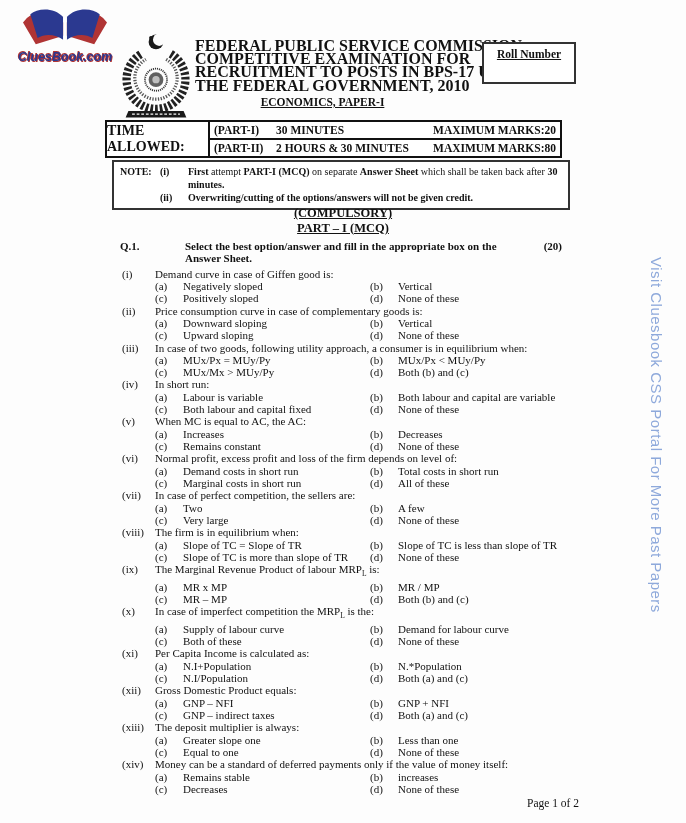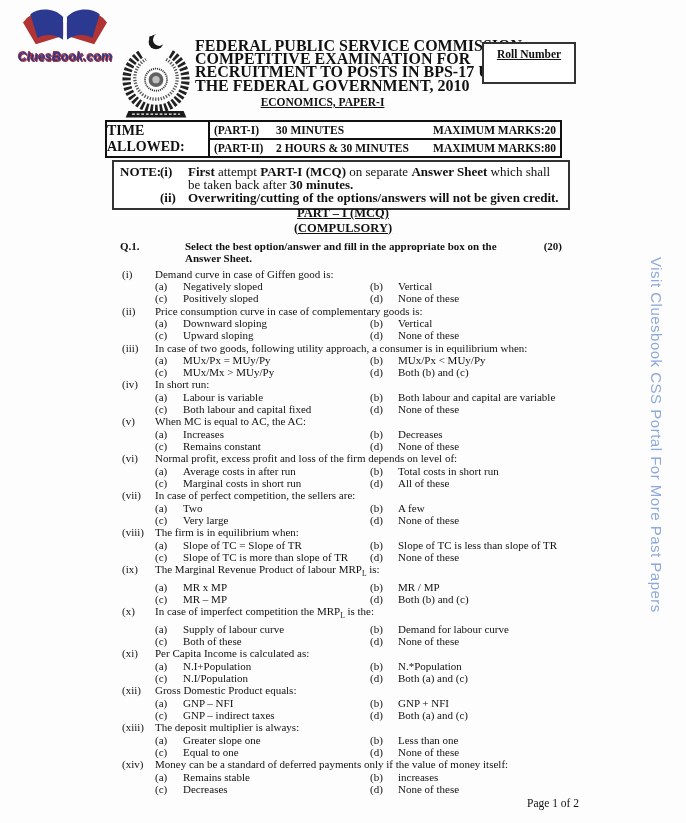--- a/index.html
+++ b/index.html
@@ -49,21 +49,21 @@
   }
   .tt-row.first{border-bottom:2px solid #111;}
   .tt-part{width:62px;}
   .tt-duration{flex:1;}
   .tt-marks{text-align:right;}
 
   
   .note-box{
     position:absolute;left:112px;top:160px;width:458px;
     border:2px solid #333;background:#fff;padding:3px 4px 4px 6px;box-sizing:border-box;
-    font-size:13px;line-height:13px;
+    font-size:10px;line-height:13px;
   }
   .note-row{display:grid;grid-template-columns:40px 28px 1fr;}
   .note-label{font-weight:bold;}
   .note-num{font-weight:bold;}
   .note-text{}
 
   
   .part-heading{position:absolute;left:0;top:206px;width:686px;text-align:center;}
   .part-line{font-weight:bold;font-size:12.5px;line-height:14.5px;text-decoration:underline;}
 
@@ -153,22 +153,22 @@
     <span class="note-text"><span class="b">First</span><span> attempt </span><span class="b">PART-I (MCQ)</span><span> on separate </span><span class="b">Answer Sheet</span><span> which shall be taken back after </span><span class="b">30 minutes.</span></span>
   </div>
   <div class="note-row">
     <span class="note-label"></span>
     <span class="note-num">(ii)</span>
     <span class="note-text"><span class="b">Overwriting/cutting of the options/answers will not be given credit.</span></span>
   </div>
 </div>
 
 <div class="part-heading">
+  <div class="part-line">(COMPULSORY)</div>
   <div class="part-line">PART – I (MCQ)</div>
-  <div class="part-line">(COMPULSORY)</div>
 </div>
 
 <div class="questions-wrap">
   <div class="q1-row">
     <span>Q.1.</span>
     <span>Select the best option/answer and fill in the appropriate box on the Answer Sheet.</span>
     <span class="q1-marks">(20)</span>
   </div>
   <div id="questions-container">
   <div class="question">
@@ -255,21 +255,21 @@
       </div>
     </div>
   </div>
 
   <div class="question">
     <span class="qnum">(vi)</span>
     <div class="qbody">
       <div class="qtext">Normal profit, excess profit and loss of the firm depends on level of:</div>
       <div class="opts">
         <span class="olabel">(a)</span>
-            <span class="otext">Average costs in after run</span>
+            <span class="otext">Demand costs in short run</span>
         <span class="olabel">(b)</span>
             <span class="otext">Total costs in short run</span>
         <span class="olabel">(c)</span>
             <span class="otext">Marginal costs in short run</span>
         <span class="olabel">(d)</span>
             <span class="otext">All of these</span>
       </div>
     </div>
   </div>
 

